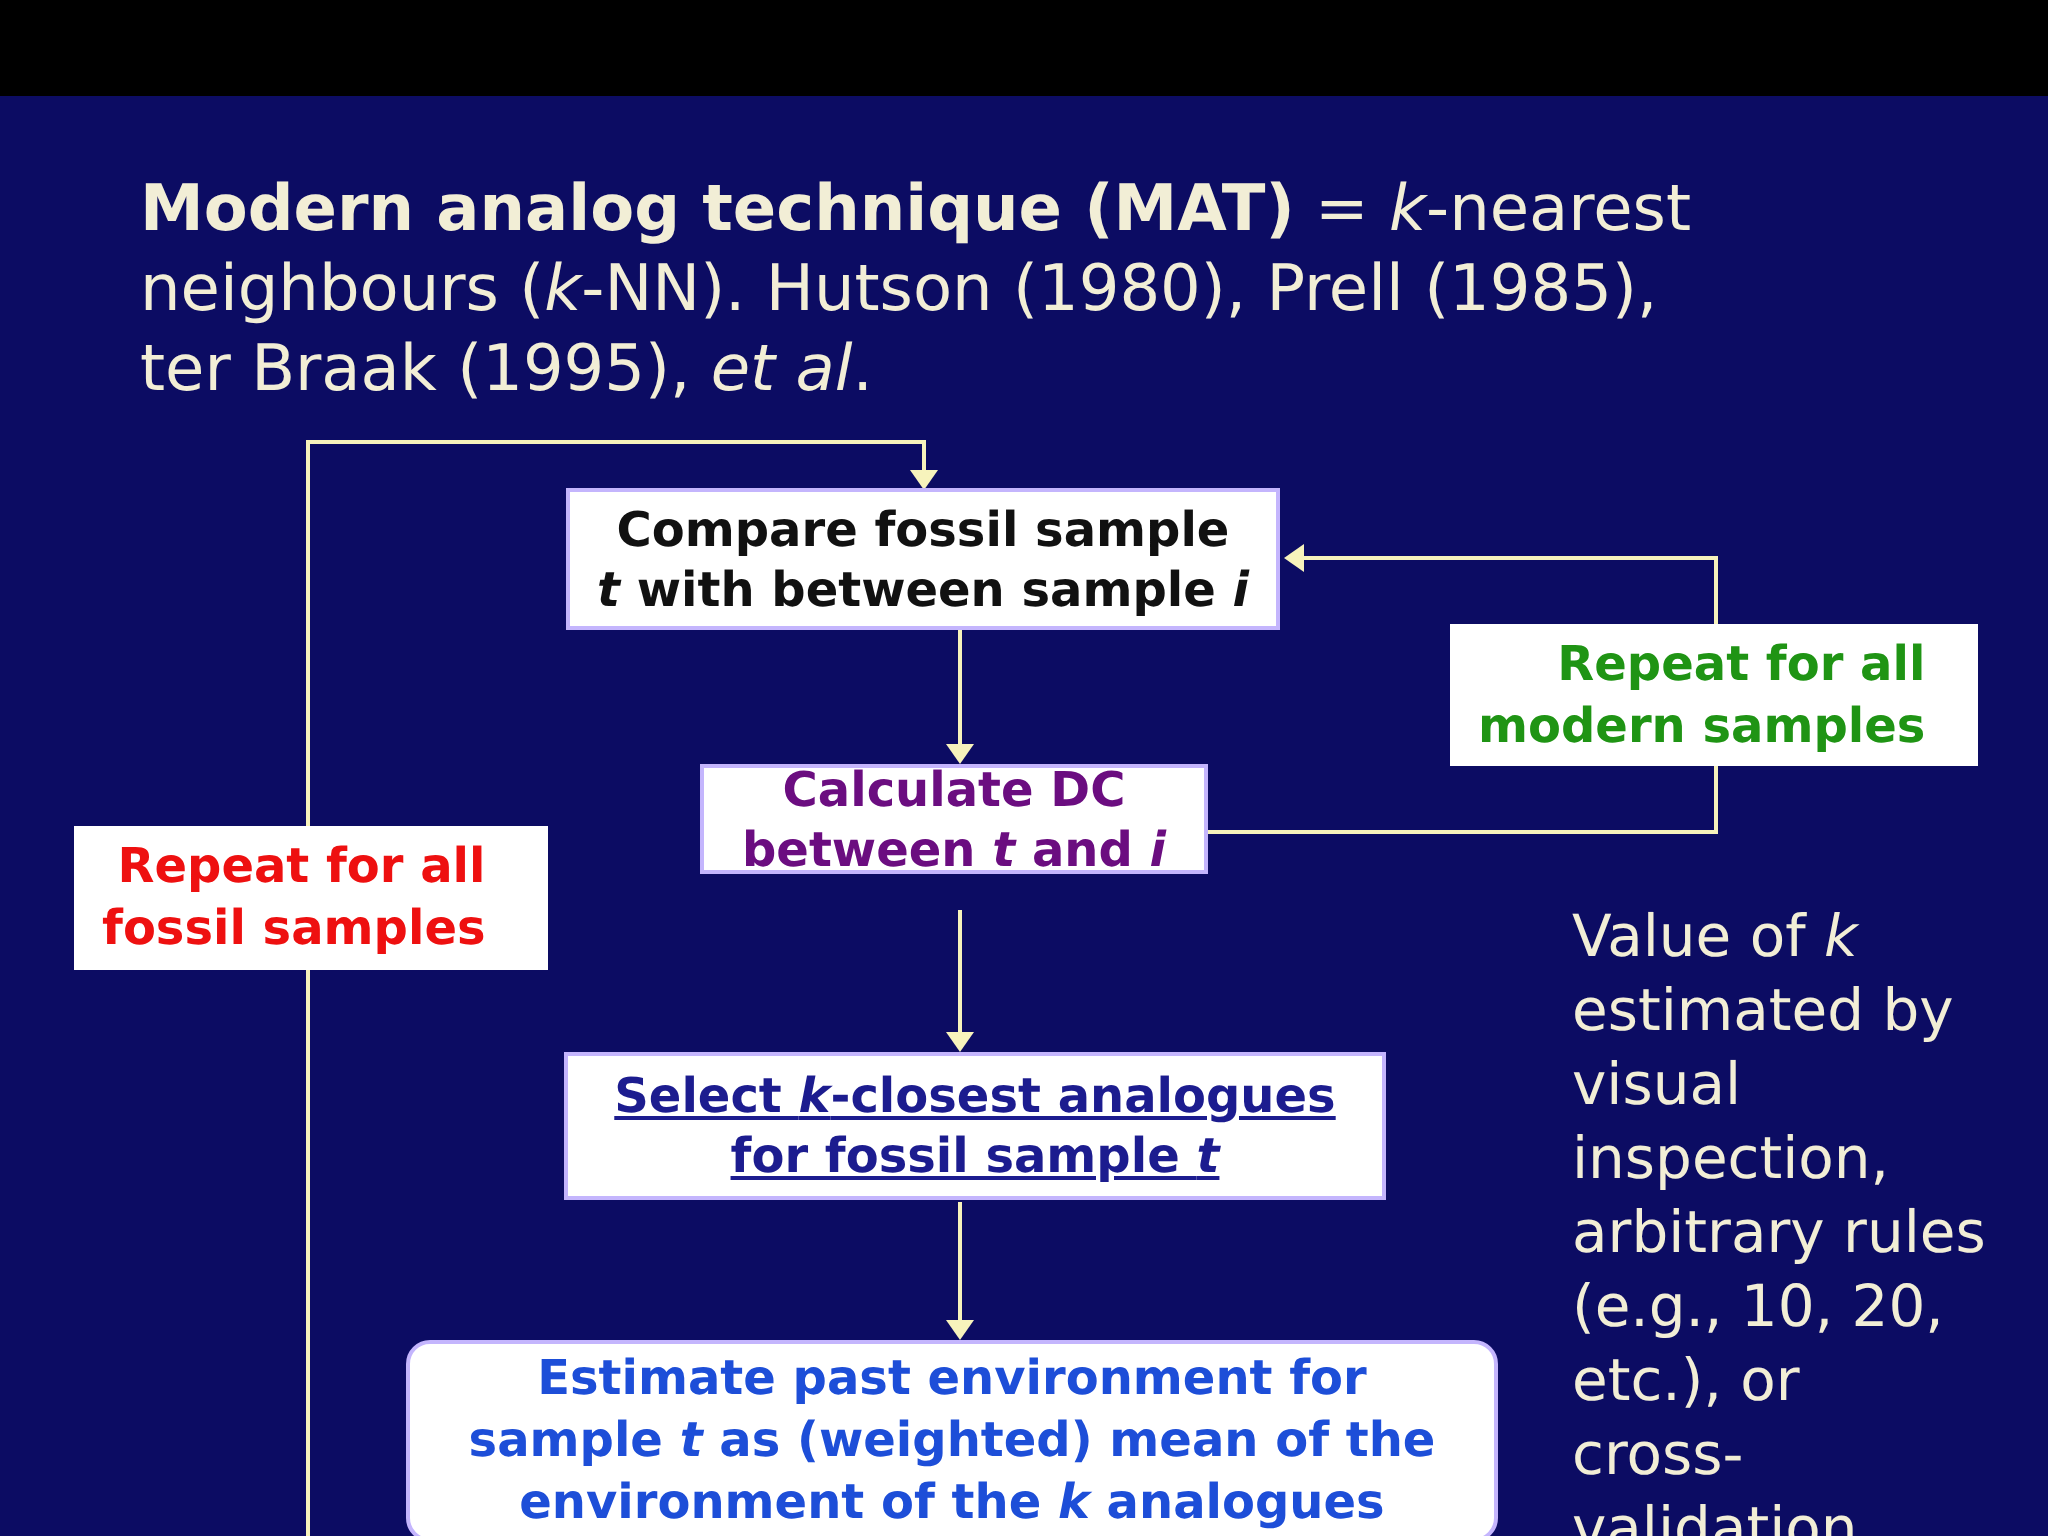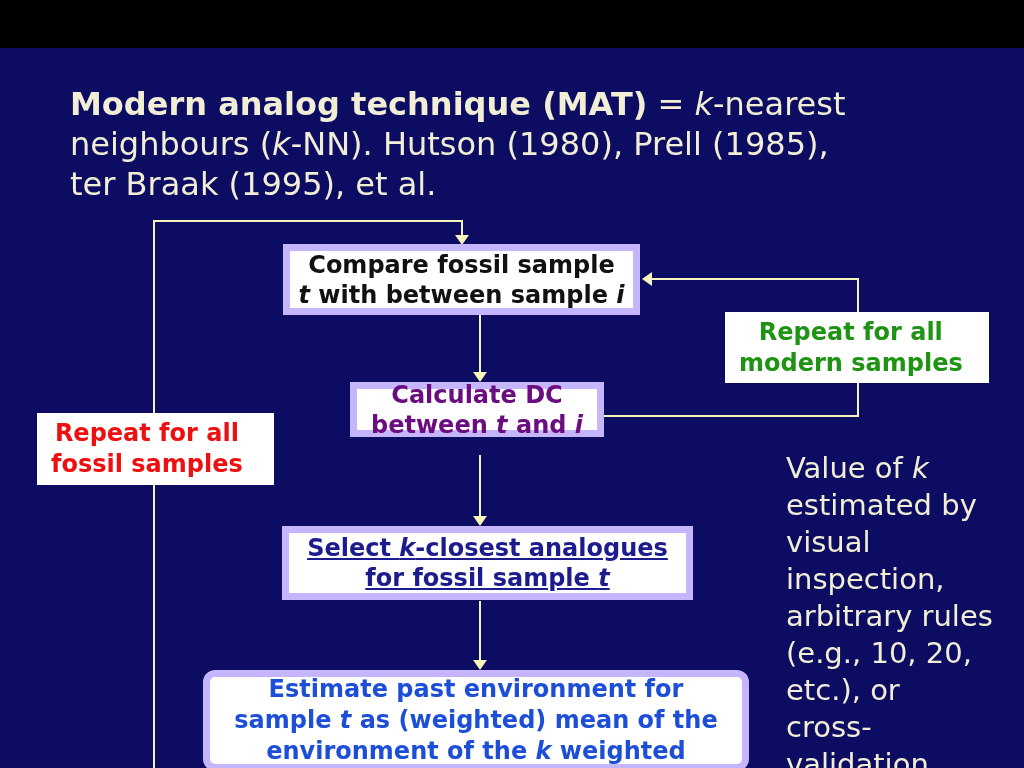--- a/index.html
+++ b/index.html
@@ -33,39 +33,39 @@
     left: 786px; top: 402px;
     width: 238px;
     color: #F2EED6;
     font-size: 29px;
     line-height: 37px;
     white-space: pre-line;
   }
   .fbox {
     position: absolute;
     background: #FFFFFF;
-    border: 7px solid #c4b5fd;
+    border: 2px solid #c4b5fd;
     box-sizing: border-box;
     display: flex;
     align-items: center;
     justify-content: center;
     text-align: center;
     font-weight: bold;
     font-size: 24px;
     line-height: 30px;
     white-space: pre-line;
   }
   .rbox {
     position: absolute;
     background: #FFFFFF;
     box-sizing: border-box;
     display: flex;
     align-items: center;
     justify-content: flex-start;
-    text-align: center;
+    text-align: right;
     padding-left: 14px;
     font-weight: bold;
     font-size: 24px;
     line-height: 31px;
     white-space: pre-line;
   }
   .box-compare  { left: 283px; top: 196px; width: 357px; height: 71px; color: #111111; }
   .box-calculate{ left: 350px; top: 334px; width: 254px; height: 55px; color: #6B0D80; }
   .box-select   { left: 282px; top: 478px; width: 411px; height: 74px; color: #1C1C8F; text-decoration: underline; }
   .box-estimate { left: 203px; top: 622px; width: 546px; height: 101px; color: #1d4ed8; line-height: 31px; border-radius: 12px; }
@@ -86,21 +86,21 @@
     border-right: 10px solid #F7F3BC;
   }
 </style>
 </head>
 <body>
 
 <div class="slide">
 
   <div class="title"><span style="font-weight: bold;">Modern analog technique (MAT)</span><span> = </span><span style="font-style: italic;">k</span><span>-nearest
 neighbours (</span><span style="font-style: italic;">k</span><span>-NN). Hutson (1980), Prell (1985),
-ter Braak (1995), </span><span style="">et al</span><span>.</span></div>
+ter Braak (1995), </span><span style="font-style: italic;">et al</span><span>.</span></div>
 
   <div class="cline" style="left:153px; top:172px; width:2px;  height:578px;"></div>
   <div class="cline" style="left:153px; top:172px; width:310px; height:2px;"></div>
   <div class="cline" style="left:461px; top:172px; width:2px;  height:16px;"></div>
   <div class="ah-down" style="left:455px; top:187px;"></div>
   <div class="cline" style="left:153px; top:748px; width:327px; height:2px;"></div>
   <div class="cline" style="left:478px; top:723px; width:2px;  height:27px;"></div>
 
   <div class="cline" style="left:604px; top:367px; width:255px; height:2px;"></div>
   <div class="cline" style="left:857px; top:230px; width:2px;  height:139px;"></div>
@@ -127,21 +127,21 @@
   </div>
 
   <div class="fbox box-select">
     <span><span>Select </span><span style="font-style: italic;">k</span><span>-closest analogues
 for fossil sample </span><span style="font-style: italic;">t</span></span>
   </div>
 
   <div class="fbox box-estimate">
     <span><span>Estimate past environment for
 sample </span><span style="font-style: italic;">t</span><span> as (weighted) mean of the
-environment of the </span><span style="font-style: italic;">k</span><span> weighted</span></span>
+environment of the </span><span style="font-style: italic;">k</span><span> analogues</span></span>
   </div>
 
   <div class="rbox box-repeat-fossil">
     <span><span>Repeat for all
 fossil samples</span></span>
   </div>
 
   <div class="rbox box-repeat-modern">
     <span><span>Repeat for all
 modern samples</span></span>

